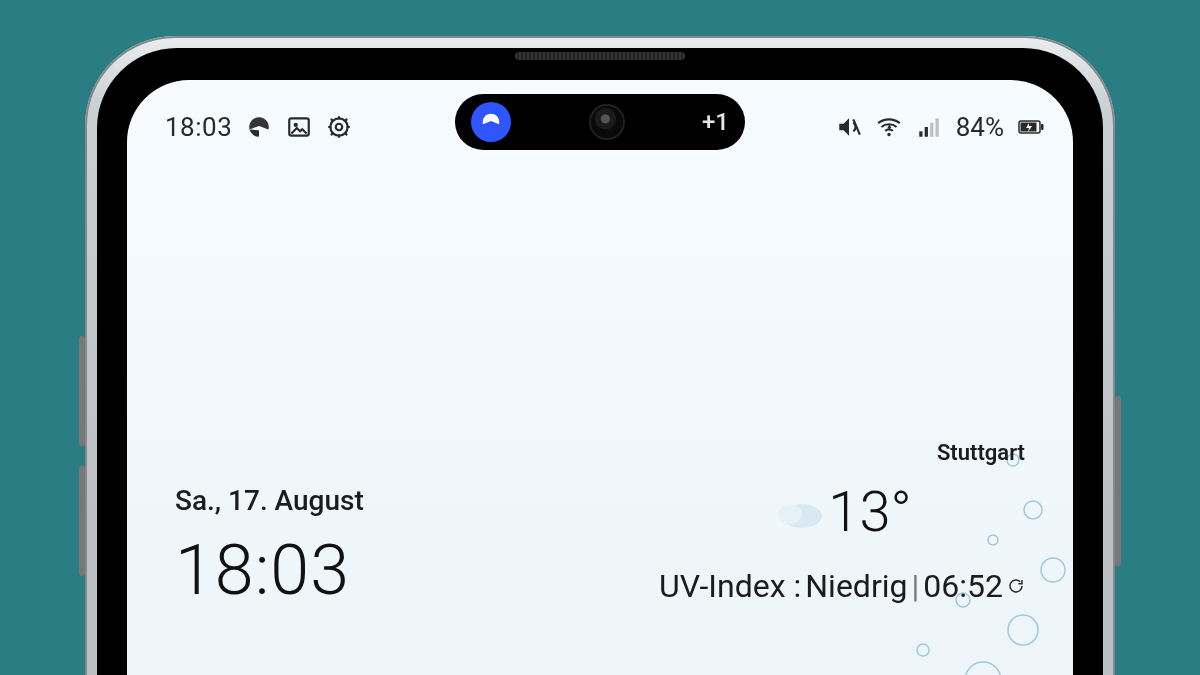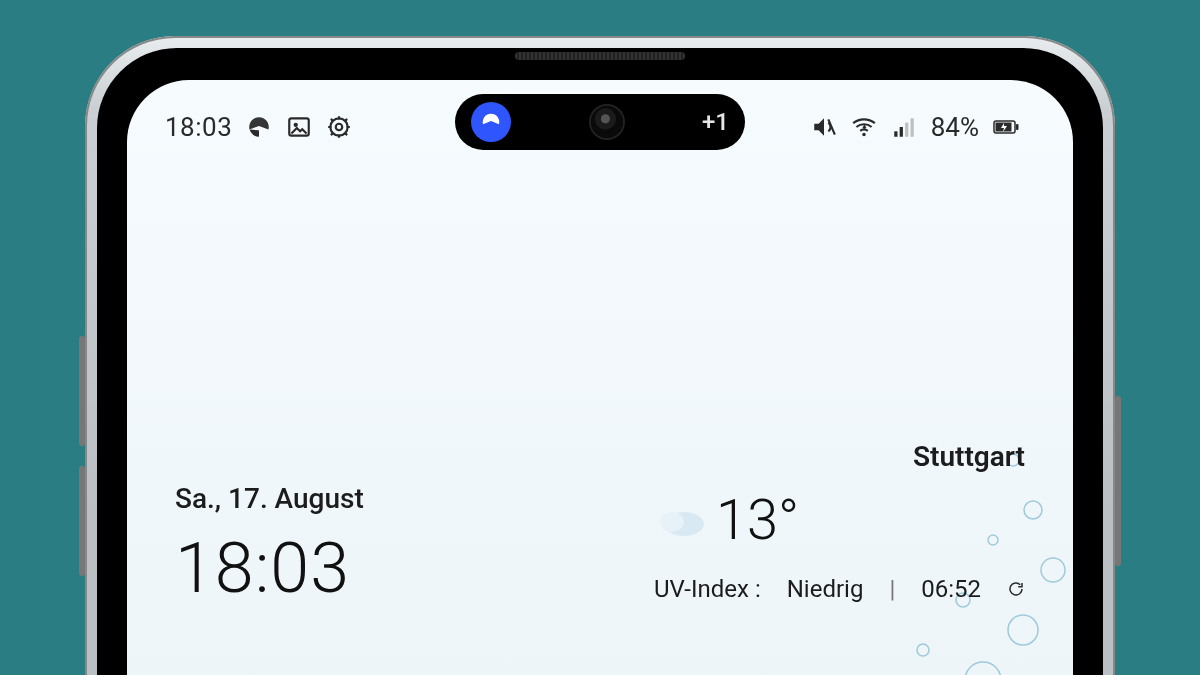--- a/index.html
+++ b/index.html
@@ -64,21 +64,21 @@
   
   .statusbar {
     position: absolute;
     left: 0; right: 0; top: 20px;
     height: 54px;
     display: flex;
     align-items: center;
     color: #2a2a2a;
   }
   .sb-left  { position:absolute; left:38px;  display:flex; align-items:center; gap:14px; }
-  .sb-right { position:absolute; right:54px; display:flex; align-items:center; gap:14px; }
+  .sb-right { position:absolute; right:29px; display:flex; align-items:center; gap:14px; }
   .sb-time  { font-size: 26px; font-weight: 400; letter-spacing: .5px; }
   .sb-pct   { font-size: 26px; font-weight: 400; }
   .sb-icon  { display:inline-flex; align-items:center; justify-content:center; }
 
   
   .island {
     position: absolute;
     left: 50%; top: 14px; transform: translateX(-50%);
     width: 290px; height: 56px;
     background: #000;
@@ -101,24 +101,24 @@
   }
   .island .plus { font-size: 24px; font-weight: 500; color:#e5e5e5; }
 
   
   .home { position:absolute; left:0; right:0; top:360px; padding:0 48px; }
   .row { display:flex; justify-content:space-between; align-items:flex-end; }
   .clock-block { text-align:left; }
   .clock-date { font-size: 28px; font-weight:500; color:#1c1c1c; margin-bottom:18px; }
   .clock-time { font-size: 70px; font-weight:300; color:#111; letter-spacing:1px; line-height:1; }
   .weather-block { text-align:right; }
-  .weather-city { font-size: 28px; font-weight:600; color:#1c1c1c; margin-bottom:14px; }
-  .weather-row { display:flex; align-items:center; justify-content:flex-start; gap:8px; }
+  .weather-city { font-size: 22px; font-weight:600; color:#1c1c1c; margin-bottom:14px; }
+  .weather-row { display:flex; align-items:center; justify-content:center; gap:2px; }
   .weather-temp { font-size: 56px; font-weight:300; color:#111; }
-  .weather-sub { margin-top:22px; font-size:24px; color:#1c1c1c; display:flex; align-items:center; justify-content:flex-end; gap:26px; }
+  .weather-sub { margin-top:22px; font-size:32px; color:#1c1c1c; display:flex; align-items:center; justify-content:flex-end; gap:4px; }
   .weather-sub .divider { color:#777; }
 
   
   svg.ico { width:26px; height:26px; }
   svg.ico-s { width:22px; height:22px; }
   svg.ico-xs { width:18px; height:18px; }
 </style>
 </head>
 <body>
 

